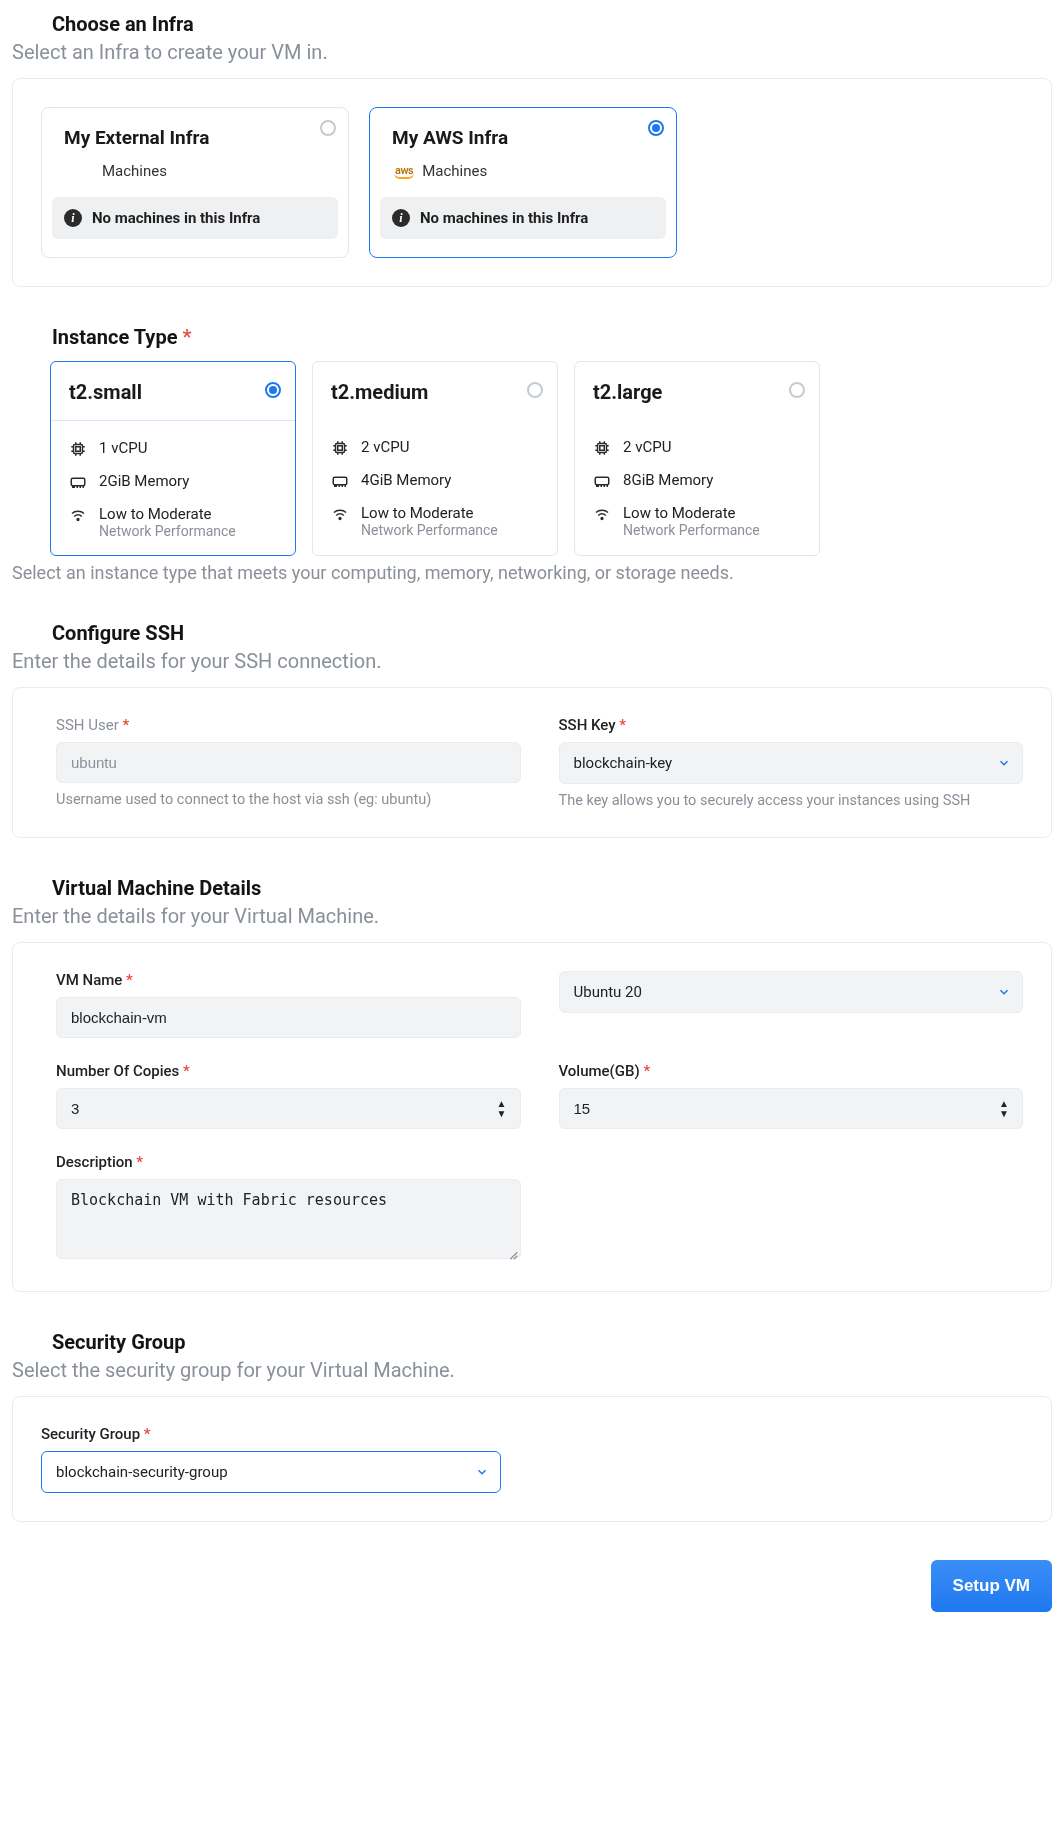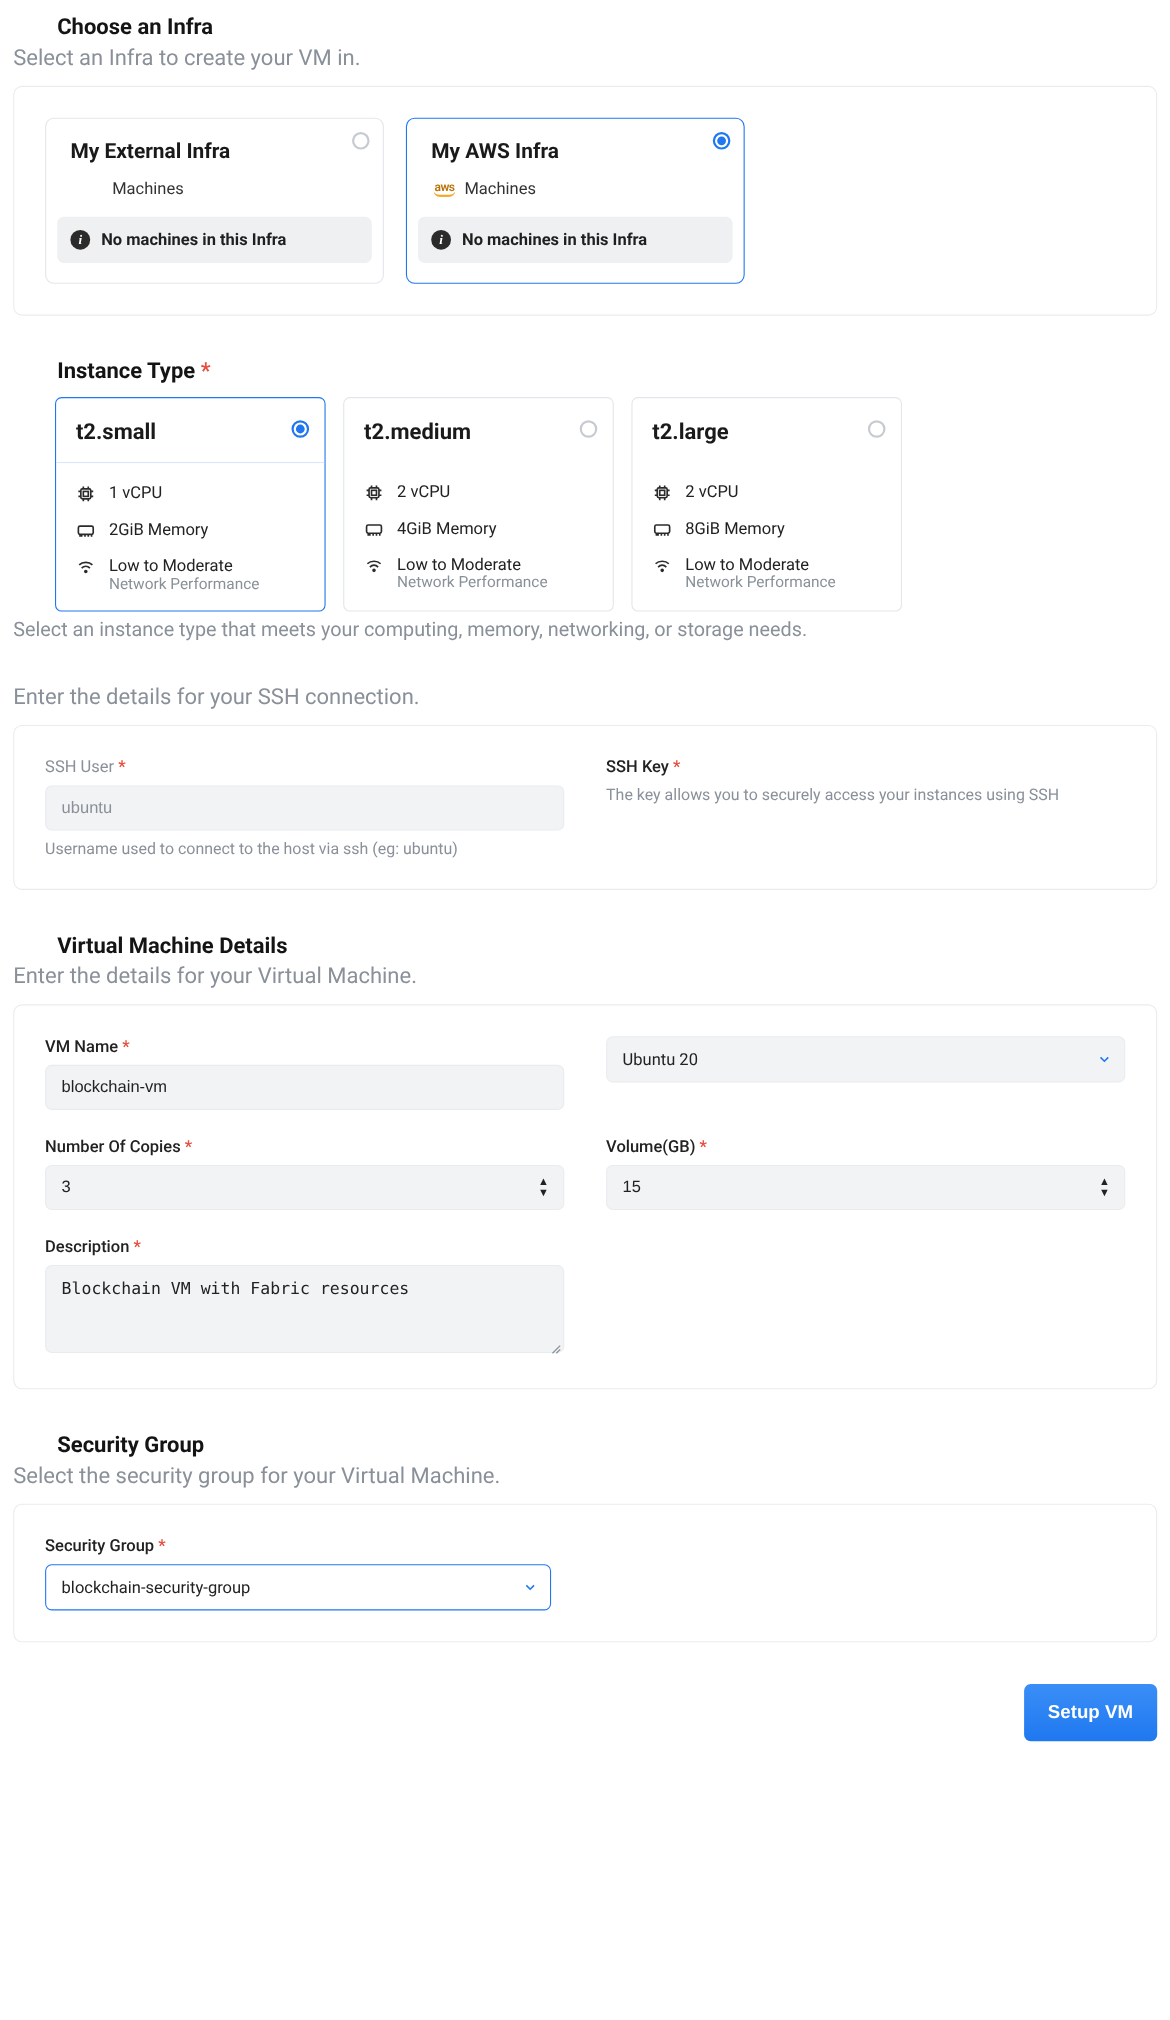--- a/index.html
+++ b/index.html
@@ -148,20 +148,21 @@
   .helper {
     font-size: 18px;
     color: #8a9099;
     margin-top: 6px;
   }
   
   .form-grid {
     display: grid;
     grid-template-columns: 1fr 1fr;
     gap: 24px 38px;
+    margin-left: 15px;
   }
   .form-grid.ssh { gap: 0 38px; }
   .field-label {
     font-size: 15px;
     color: #222;
     margin-bottom: 8px;
     font-weight: 500;
   }
   .field-label.light { color: #8a9099; font-weight: 400;}
   .input, .select {
@@ -372,33 +373,40 @@
             <div class="spec-sub">Network Performance</div>
           </div>
         </div>
       </div>
     </div>
   </div>
   <div class="helper">Select an instance type that meets your computing, memory, networking, or storage needs.</div>
 </div>
 
 <div class="section">
+  <div class="section-title">Configure SSH</div>
   <div class="section-sub">Enter the details for your SSH connection.</div>
   <div class="card-panel">
     <div class="form-grid ssh">
       <div>
         <div class="field-label light">
           <span>SSH User</span> <span class="req">*</span>
         </div>
         <input class="input readonly" readonly="" value="ubuntu" style="">
         <div class="field-help">Username used to connect to the host via ssh (eg: ubuntu)</div>
       </div>
       <div>
         <div class="field-label">
           <span>SSH Key</span> <span class="req">*</span>
+        </div>
+        <div class="select-wrap">
+          <div class="input">blockchain-key</div>
+          <svg class="select-caret" width="14" height="14" viewBox="0 0 24 24" fill="none" stroke="currentColor" stroke-width="2.5">
+              <path d="M6 9l6 6 6-6"></path>
+            </svg>
         </div>
         <div class="field-help">The key allows you to securely access your instances using SSH</div>
       </div>
     </div>
   </div>
 </div>
 
 <div class="section">
   <div class="section-title">Virtual Machine Details</div>
   <div class="section-sub">Enter the details for your Virtual Machine.</div>

